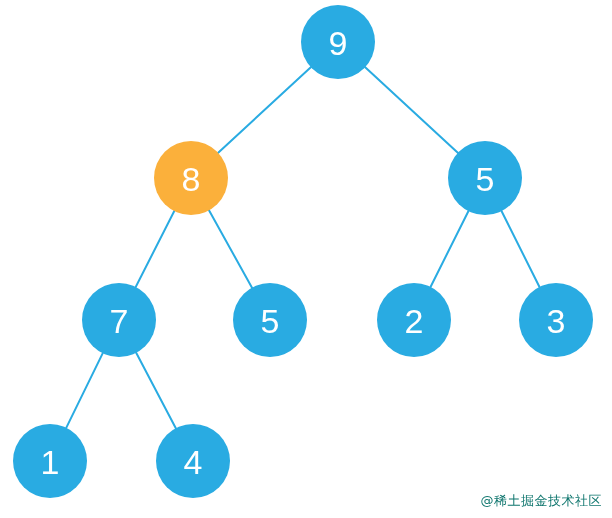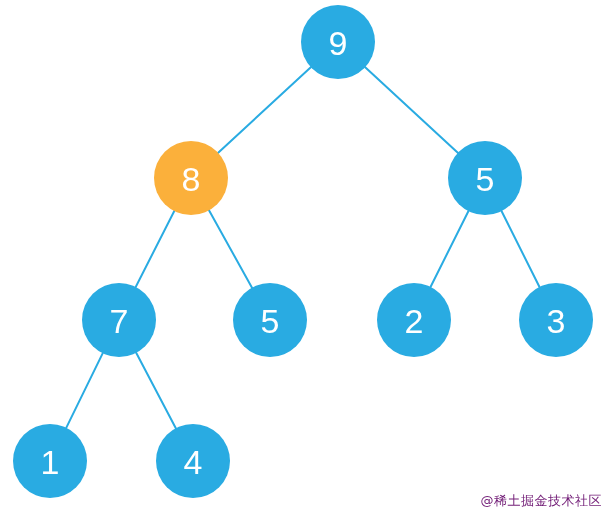--- a/index.html
+++ b/index.html
@@ -40,21 +40,21 @@
   }
   .tree-edge {
     stroke-linecap: round;
   }
   #watermark {
     position: absolute;
     right: 10px;
     bottom: 8px;
     font-family: "DejaVu Sans", sans-serif;
     font-size: 13px;
-    color: #701a75;
+    color: #0f766e;
     letter-spacing: 0.5px;
     user-select: none;
     white-space: nowrap;
   }
 </style>
 </head>
 <body>
 
 <div id="diagram-root">
 

